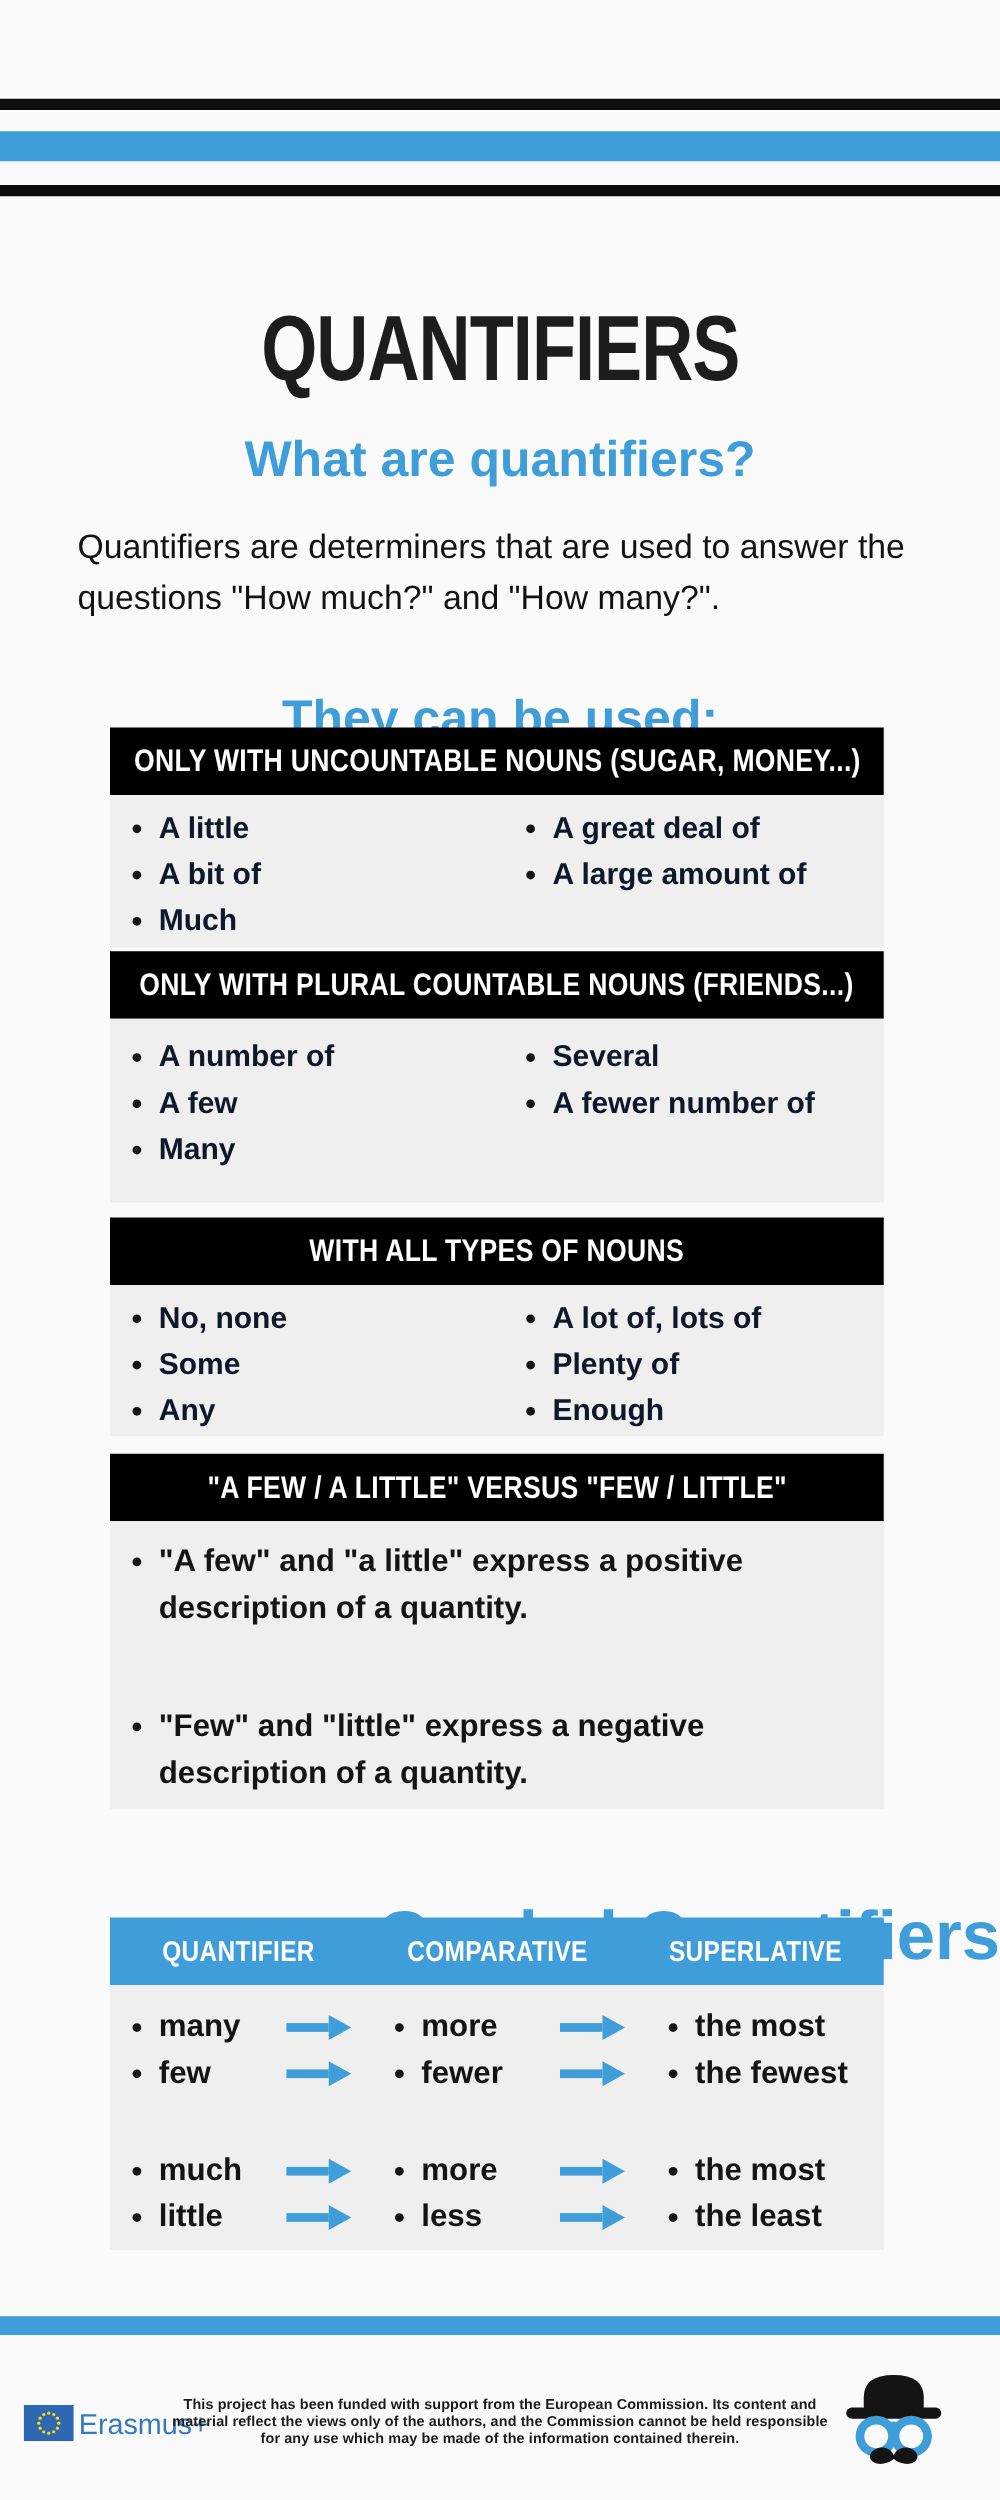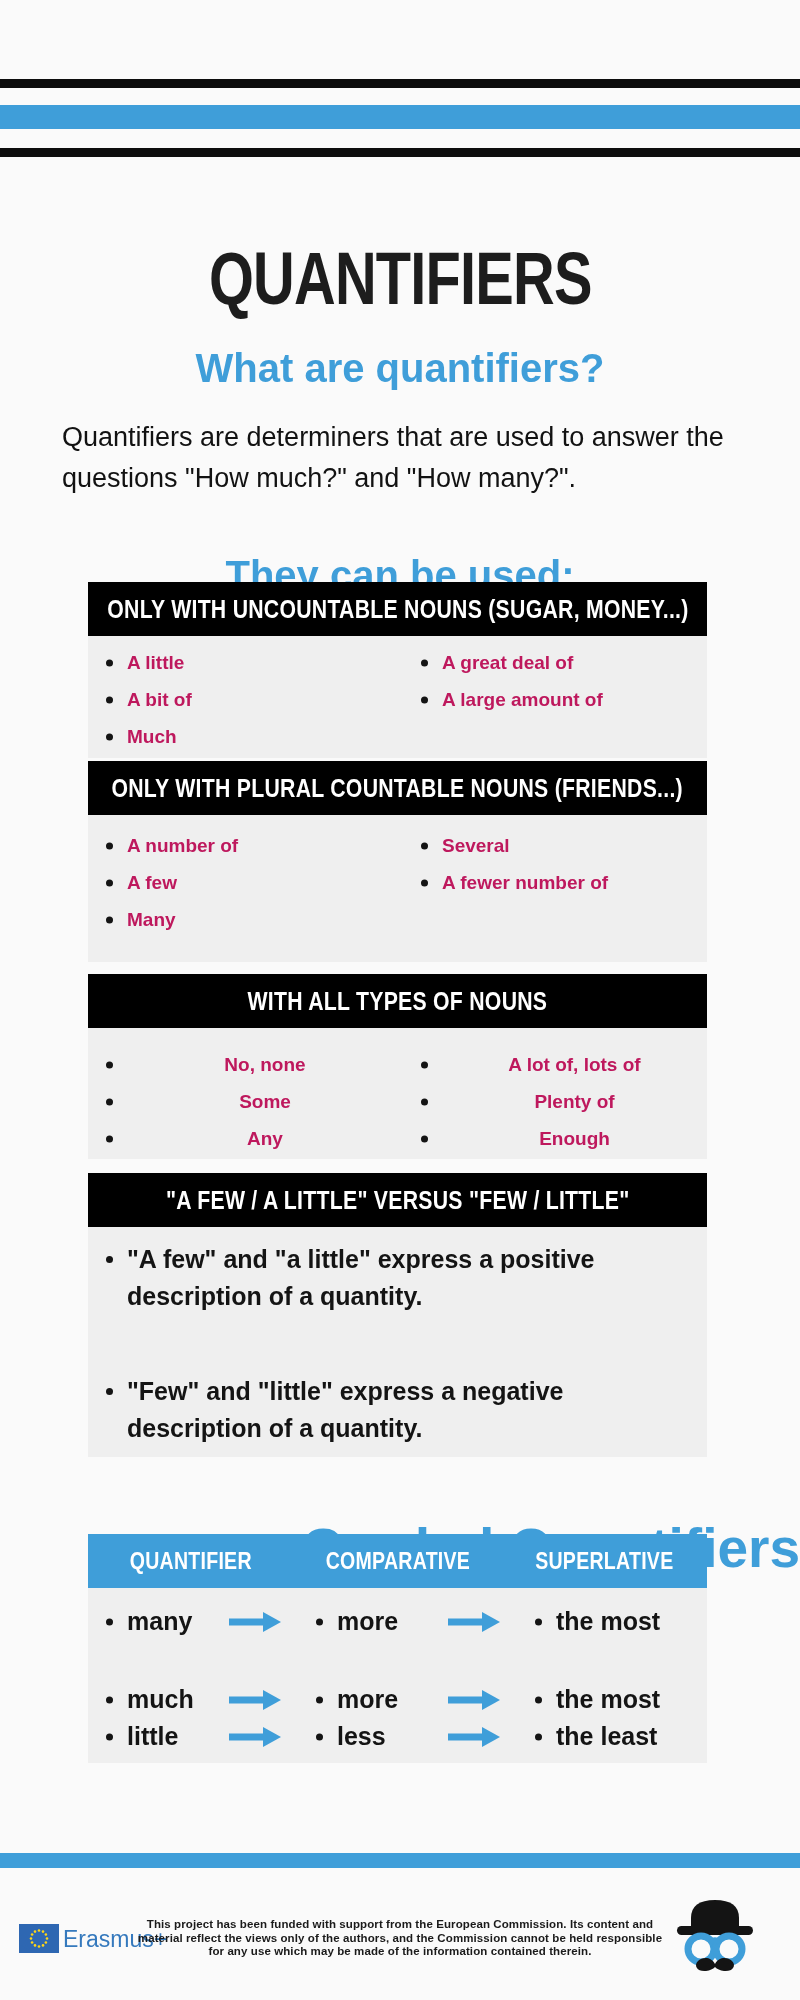--- a/index.html
+++ b/index.html
@@ -32,29 +32,29 @@
   .intro-par{position:absolute;top:390px;left:62px;width:668px;
     font-size:27px;line-height:41px;color:#121212;}
 
   
   .sections{position:absolute;left:88px;top:582px;width:619px;}
   .sec-header{background:#000000;color:#fff;height:54px;
     display:flex;align-items:center;justify-content:center;}
   .sec-header .cond{font-size:25px;}
   .sec-body{background:#efefef;display:grid;grid-template-columns:315px 1fr;}
   .sec-body ul{list-style:none;margin:0;padding:0 0 0 15px;}
-  li.b{position:relative;padding-left:24px;font-size:19px;font-weight:600;
-    line-height:37px;color:#be185d;white-space:nowrap;}
+  li.b{position:relative;padding-left:24px;font-size:24px;font-weight:600;
+    line-height:37px;color:#0f172a;white-space:nowrap;}
   li.b::before{content:"";position:absolute;left:3px;top:50%;
     transform:translateY(-50%);width:7px;height:7px;border-radius:50%;background:#141414;}
   .sec1 .sec-body{padding-top:8px;padding-bottom:3px;}
   .sec2{margin-top:3px;}
   .sec2 .sec-body{padding-top:12px;padding-bottom:24px;}
   .sec3{margin-top:12px;}
-  .sec3 .sec-body{padding-top:18px;padding-bottom:2px;text-align:center;}
+  .sec3 .sec-body{padding-top:8px;padding-bottom:2px;}
 
   
   .versus{margin-top:14px;}
   .versus-header{background:#000;color:#fff;height:54px;
     display:flex;align-items:center;justify-content:center;}
   .versus-header .cond{font-size:25px;}
   .versus-body{background:#efefef;padding:14px 30px 10px 15px;}
   .versus-body ul{list-style:none;margin:0;padding:0;}
   li.vb{position:relative;padding-left:24px;font-size:25px;font-weight:600;
     line-height:37px;color:#141414;margin-bottom:58px;}
@@ -194,20 +194,37 @@
         <div class="tcell c2">more</div>
         <div class="acell">
             <svg width="52" height="20" viewBox="0 0 52 20">
               <rect x="0" y="6.5" width="34" height="7" fill="#3f9ed9"></rect>
               <polygon points="34,0 52,10 34,20" fill="#3f9ed9"></polygon>
             </svg>
           </div>
         <div class="tcell c3">the most</div>
       </div>
 
+      <div class="trow">
+        <div class="tcell c1">few</div>
+        <div class="acell">
+            <svg width="52" height="20" viewBox="0 0 52 20">
+              <rect x="0" y="6.5" width="34" height="7" fill="#3f9ed9"></rect>
+              <polygon points="34,0 52,10 34,20" fill="#3f9ed9"></polygon>
+            </svg>
+          </div>
+        <div class="tcell c2">fewer</div>
+        <div class="acell">
+            <svg width="52" height="20" viewBox="0 0 52 20">
+              <rect x="0" y="6.5" width="34" height="7" fill="#3f9ed9"></rect>
+              <polygon points="34,0 52,10 34,20" fill="#3f9ed9"></polygon>
+            </svg>
+          </div>
+        <div class="tcell c3">the fewest</div>
+      </div>
 
       <div class="row-gap"></div>
 
       <div class="trow">
         <div class="tcell c1">much</div>
         <div class="acell">
             <svg width="52" height="20" viewBox="0 0 52 20">
               <rect x="0" y="6.5" width="34" height="7" fill="#3f9ed9"></rect>
               <polygon points="34,0 52,10 34,20" fill="#3f9ed9"></polygon>
             </svg>

